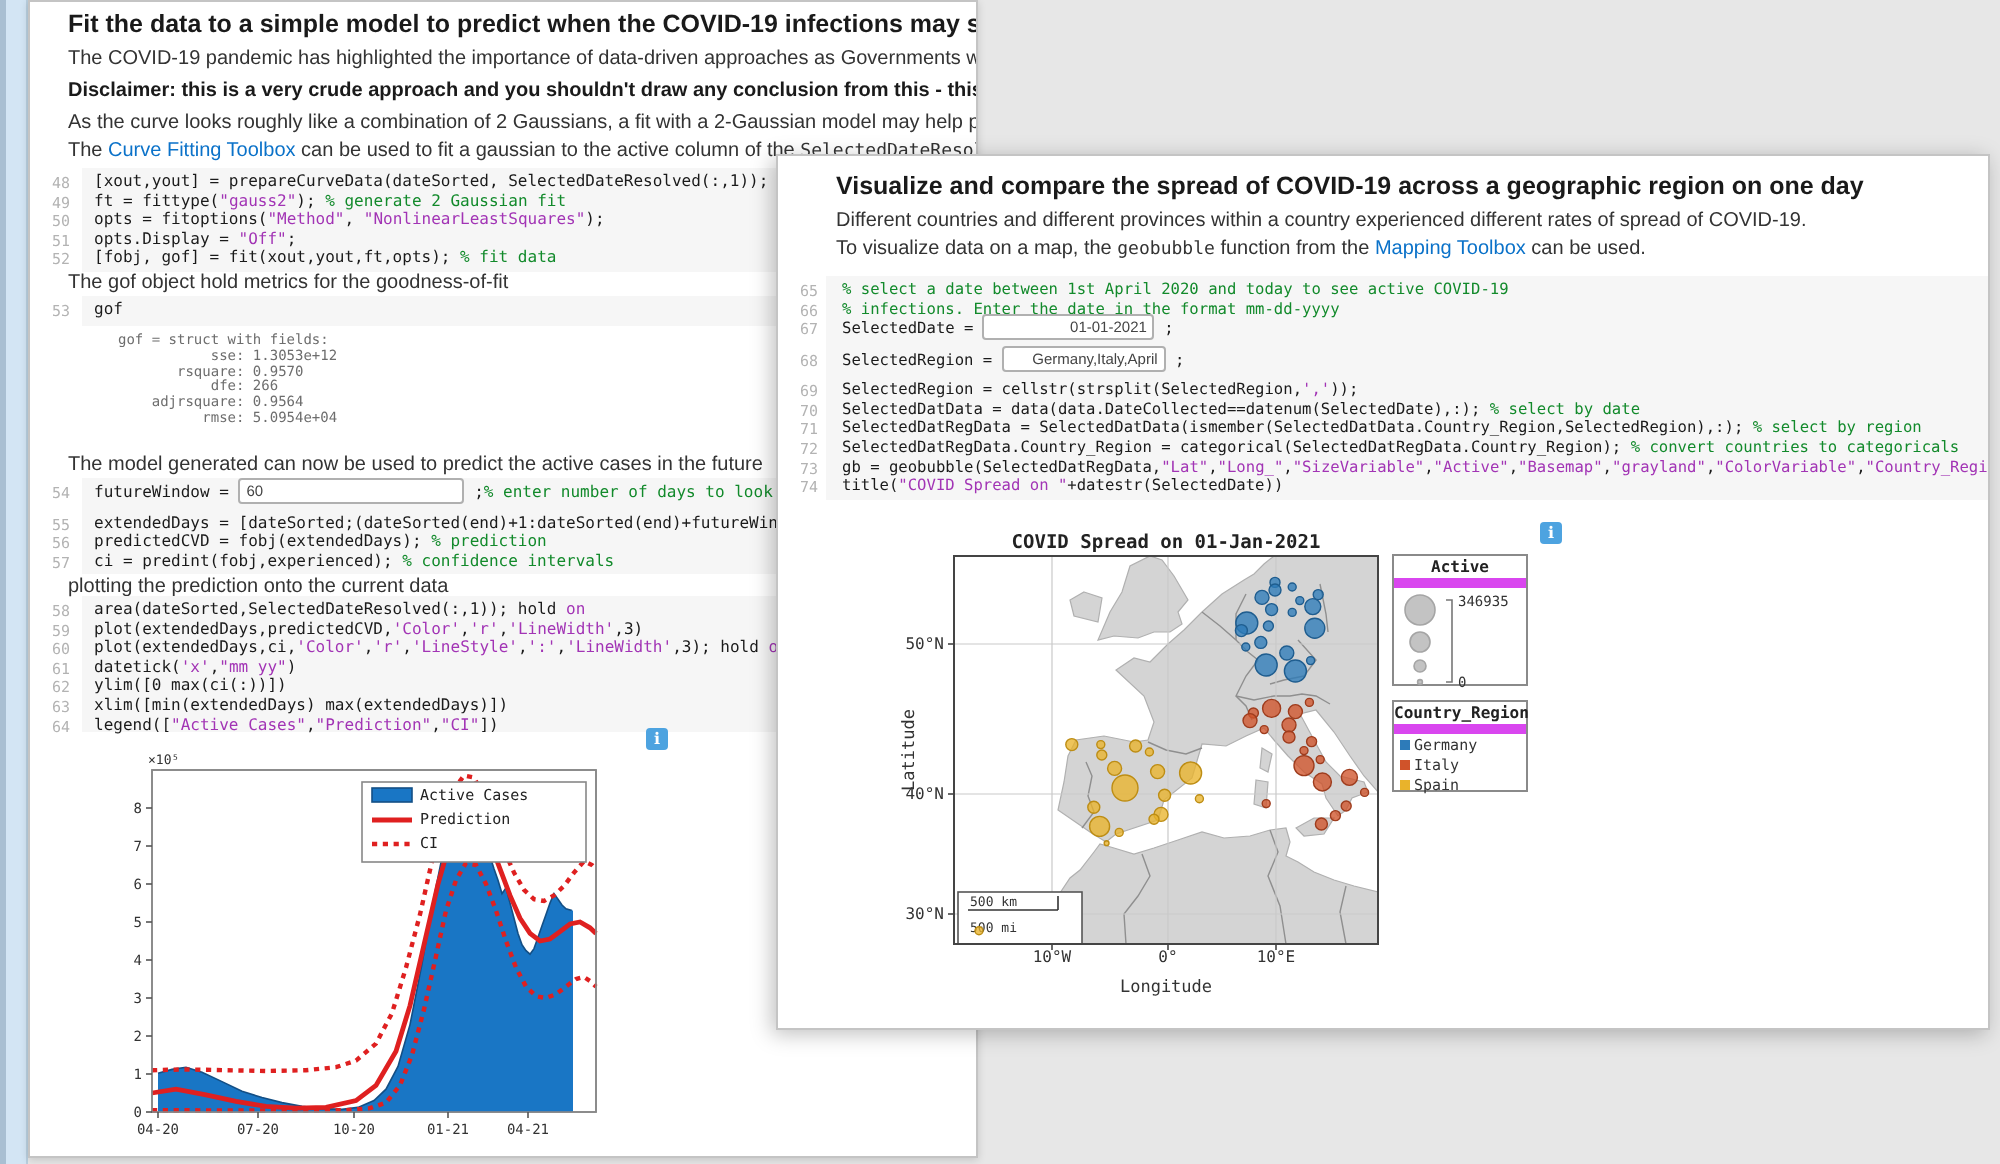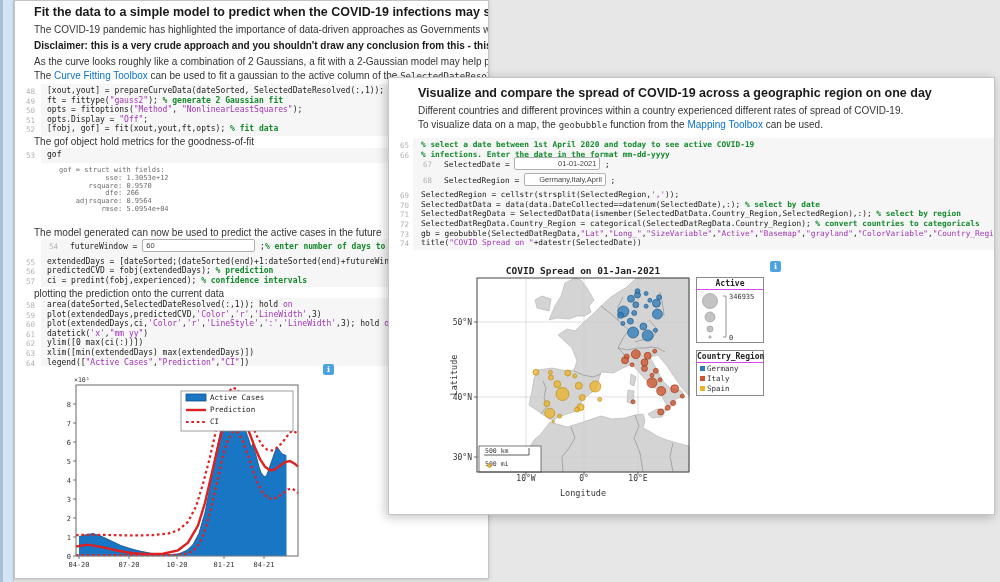--- a/index.html
+++ b/index.html
@@ -12,36 +12,36 @@
   #scroll-strip .thumb{position:absolute;left:0;top:0;width:3px;height:582px;background:#a9bfd2;}
   .abs{position:absolute;}
   .doc-title{font-size:12.5px;font-weight:bold;color:#1a1a1a;white-space:nowrap;}
   .para{font-size:10px;color:#333;white-space:nowrap;}
   .para.bold{font-weight:bold;color:#1a1a1a;}
   .seg-link{color:#0b72c9;}
   .seg-mono{font-family:"DejaVu Sans Mono",monospace;font-size:9px;color:#333;}
   .codeblock{position:absolute;left:0;right:0;}
   .codeblock .bg{position:absolute;top:0;bottom:0;right:0;background:#f6f6f6;}
   .code-row{position:relative;height:9.6px;white-space:nowrap;}
-  .code-row.tall{height:15.5px;margin-left:23px;}
+  .code-row.tall{height:15.5px;}
   .code-row .ln{position:absolute;left:8px;width:15px;text-align:center;color:#b3b3b3;
       font-family:"DejaVu Sans Mono",monospace;font-size:7.5px;top:1px;}
   .code-row .ct{position:absolute;left:32px;top:0;font-family:"DejaVu Sans Mono",monospace;
       font-size:8px;color:#1a1a1a;white-space:pre;}
   #right-win .code-row .ct{font-size:7.8px;text-align:right;}
-  .seg-comment{color:#128a2b;font-weight:bold;}
+  .seg-comment{color:#128a2b;}
   .seg-string{color:#a234b5;}
   .inline-input{display:inline-block;border:1px solid #b0b0b0;background:#fff;border-radius:2px;
       font-family:"Liberation Sans",sans-serif;font-size:7.5px;color:#444;padding:1px 3px;
       vertical-align:middle;white-space:nowrap;overflow:hidden;height:9px;line-height:9px;margin-top:-2px;}
   .gof-out{font-family:"DejaVu Sans Mono",monospace;font-size:7px;line-height:7.8px;color:#6d6d6d;white-space:pre;}
   .info-icon{position:absolute;width:11px;height:11px;background:#4da3e0;border-radius:2px;color:#fff;
       font-family:"DejaVu Serif",serif;font-size:8px;font-weight:bold;text-align:center;line-height:11px;}
   .map-legend{position:absolute;background:#fff;border:1px solid #8a8a8a;font-family:"DejaVu Sans Mono",monospace;}
-  .map-legend .hdr{font-size:8px;font-weight:bold;text-align:center;border-bottom:1px solid #d946ef;
+  .map-legend .hdr{font-size:8px;font-weight:bold;text-align:center;border-bottom:5px solid #d946ef;
       padding:1px 0;color:#222;}
   .cl-row{font-size:7.5px;color:#333;padding:1px 0 0 10px;position:relative;line-height:9px;}
   .cl-swatch{position:absolute;left:3px;top:3px;width:5px;height:5px;}
   svg text{font-family:"DejaVu Sans Mono",monospace;}
 </style>
 </head>
 <body>
 
 <div id="scroll-strip">
     <div class="thumb"></div>

